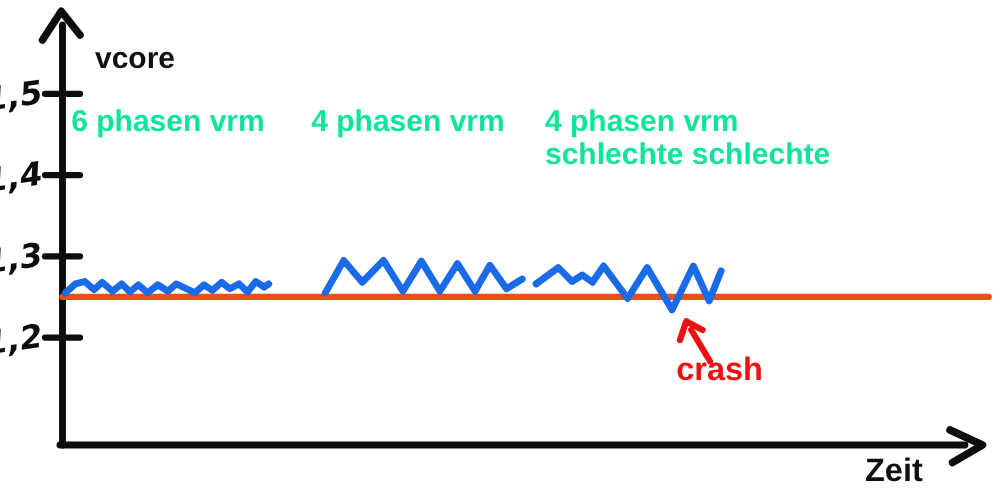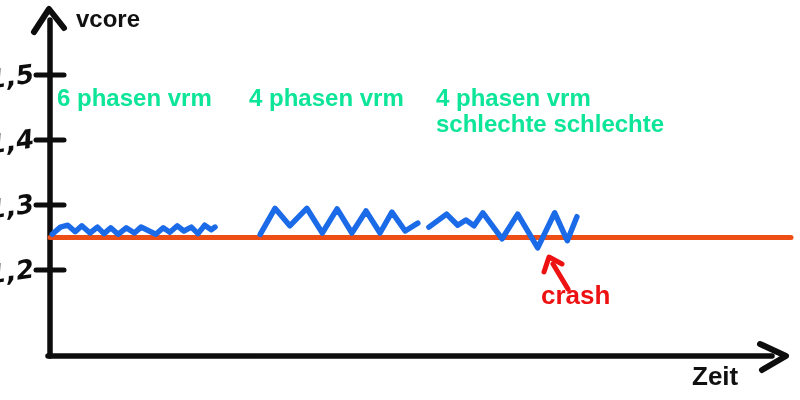--- a/index.html
+++ b/index.html
@@ -8,21 +8,21 @@
   svg{position:absolute;left:0;top:0;}
   .axis{stroke:#0d0d0d;stroke-width:5.5;stroke-linecap:round;}
   .axis-head{stroke:#0d0d0d;stroke-width:6;fill:none;stroke-linecap:round;stroke-linejoin:round;}
   .tick{stroke:#0d0d0d;stroke-width:5;stroke-linecap:round;}
   .tick-lbl{font-family:"DejaVu Sans",sans-serif;font-style:italic;font-weight:700;
             font-size:26px;fill:#0d0d0d;}
   .refline{stroke:#ed4e16;stroke-width:5;stroke-linecap:round;fill:none;}
   .trace{stroke:#1b6ae8;stroke-width:5.5;fill:none;stroke-linecap:round;stroke-linejoin:round;}
   .red-ln{stroke:#ee1111;stroke-width:5;fill:none;stroke-linecap:round;stroke-linejoin:round;}
   .lbl{position:absolute;white-space:nowrap;line-height:1.08;}
-  .ylab{font-size:24px;font-weight:600;color:#111;}
+  .ylab{font-size:24px;font-weight:600;color:#111;margin-top:28px;}
   .cpu{font-size:25px;font-weight:700;color:#ed4e16;}
   .mb{font-size:25px;font-weight:700;color:#1559e0;}
   .green{font-size:24px;font-weight:700;color:#0de598;}
   .crash-lbl{font-size:26px;font-weight:700;color:#ee1111;}
   .xlab{font-size:26px;font-weight:600;color:#111;}
 </style>
 </head>
 <body>
 
 <div class="stage">

